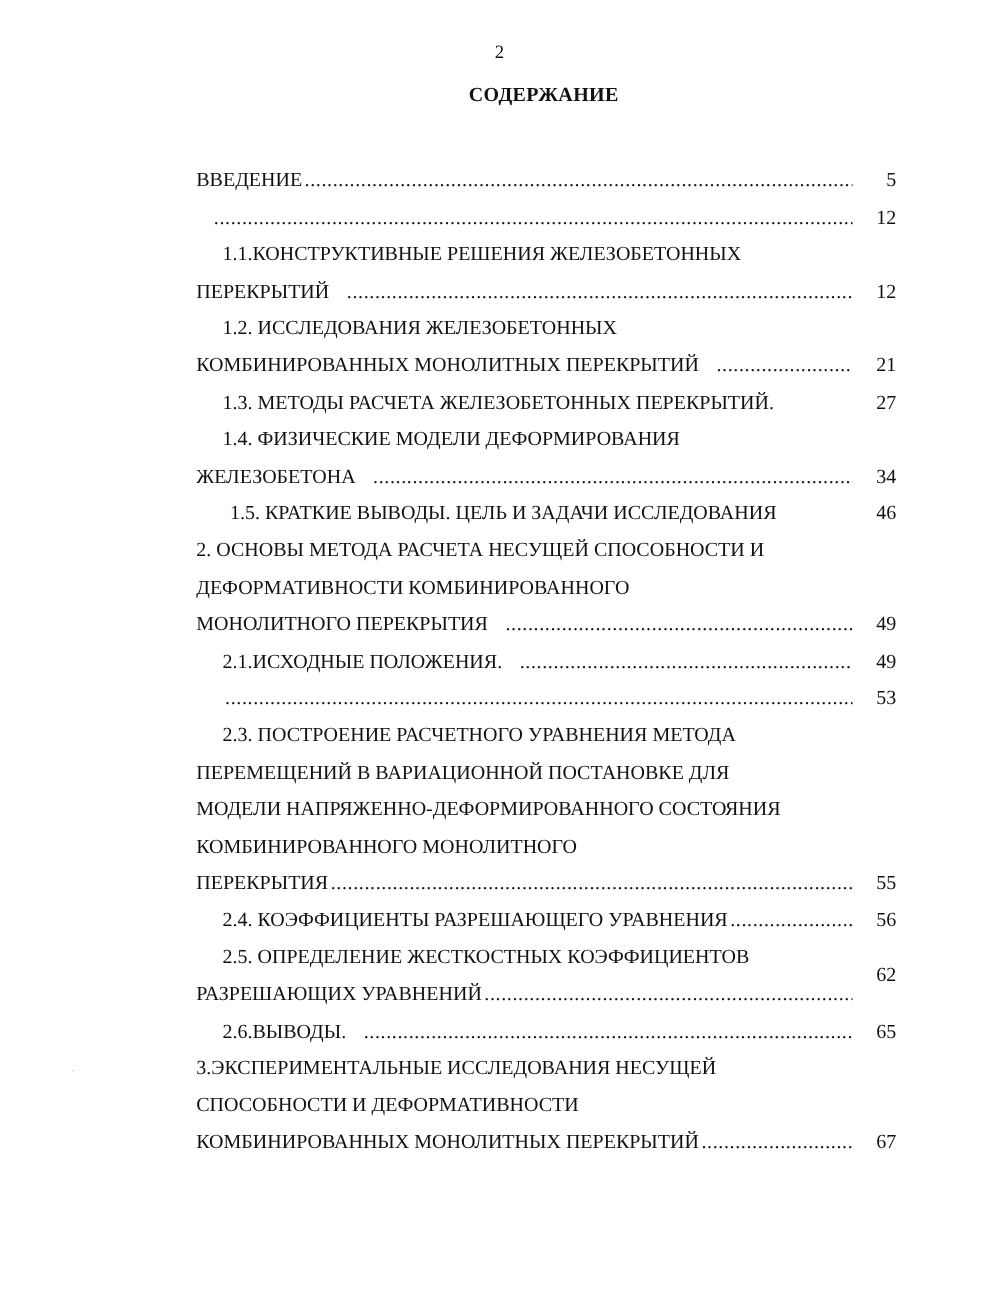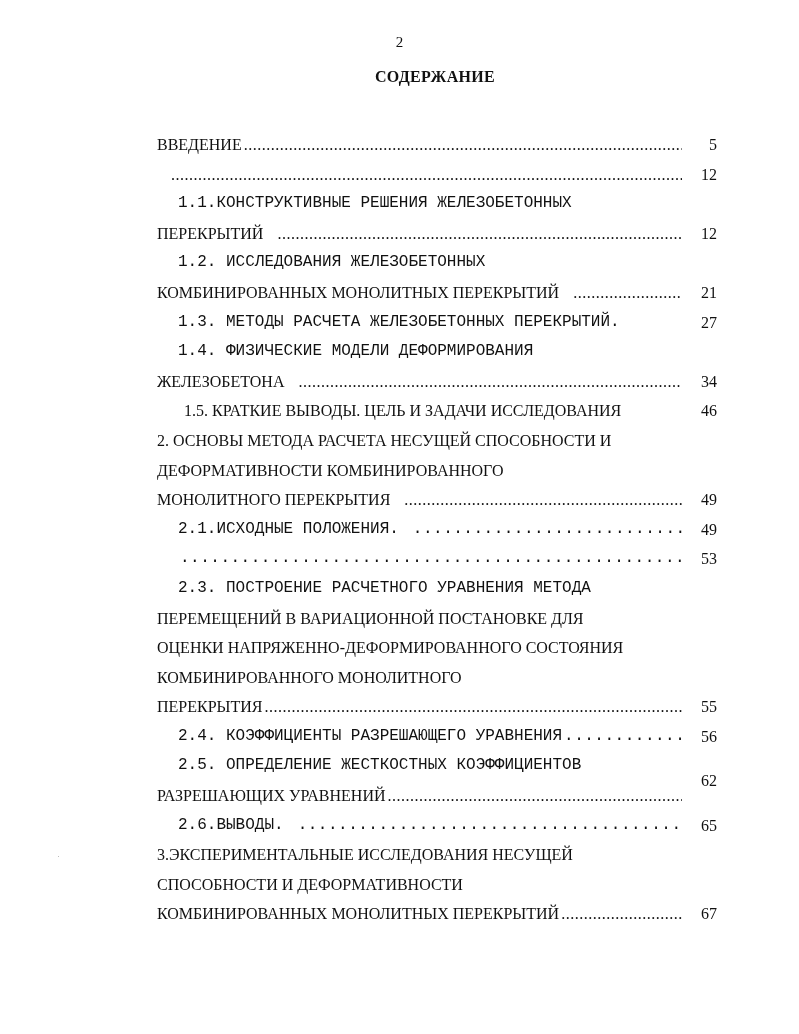--- a/index.html
+++ b/index.html
@@ -20,21 +20,21 @@
       position: absolute; top: 130px; left: 157px; width: 560px;
     }
     .toc-line {
       position: relative; height: 29.6px; line-height: 29.6px;
       font-size: 16px; white-space: nowrap;
     }
     .toc-text {
       position: absolute; left: 0; top: 0;
       display: flex; width: 525px;
     }
-    .toc-text.indent { left: 21px; width: 504px; font-family: Liberation Mono, monospace; }
+    .toc-text.indent { left: 21px; width: 504px; }
     .toc-text.indent2 { left: 27px; width: 498px; }
     .toc-label { flex: 0 0 auto; }
     .toc-dots {
       flex: 1 1 auto; overflow: hidden; letter-spacing: 0.5px; margin-left: 2px;
     }
     .toc-dots.gap { margin-left: 14px; }
     .toc-page {
       position: absolute; right: 0; top: 0; width: 30px; text-align: right;
     }
     .toc-page.mid { top: 14px; }
@@ -145,21 +145,21 @@
           <span class="toc-label">2.3. ПОСТРОЕНИЕ РАСЧЕТНОГО УРАВНЕНИЯ МЕТОДА</span>
         </div>
       </div>
       <div class="toc-line">
         <div class="toc-text">
           <span class="toc-label">ПЕРЕМЕЩЕНИЙ В ВАРИАЦИОННОЙ ПОСТАНОВКЕ ДЛЯ</span>
         </div>
       </div>
       <div class="toc-line">
         <div class="toc-text">
-          <span class="toc-label">ОЦЕНКИ НАПРЯЖЕННО-ДЕФОРМИРОВАННОГО СОСТОЯНИЯ</span>
+          <span class="toc-label">МОДЕЛИ НАПРЯЖЕННО-ДЕФОРМИРОВАННОГО СОСТОЯНИЯ</span>
         </div>
       </div>
       <div class="toc-line">
         <div class="toc-text">
           <span class="toc-label">КОМБИНИРОВАННОГО МОНОЛИТНОГО</span>
         </div>
       </div>
       <div class="toc-line">
         <div class="toc-text">
           <span class="toc-label">ПЕРЕКРЫТИЯ</span>

